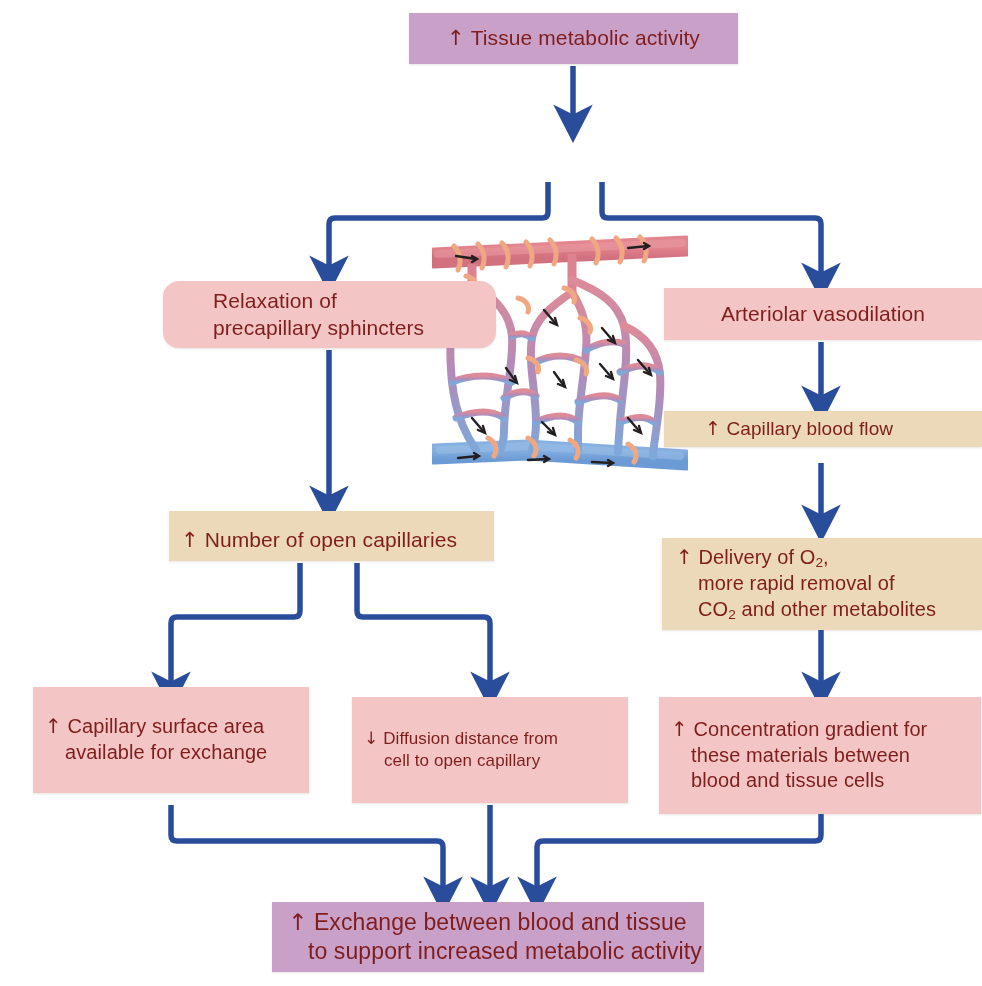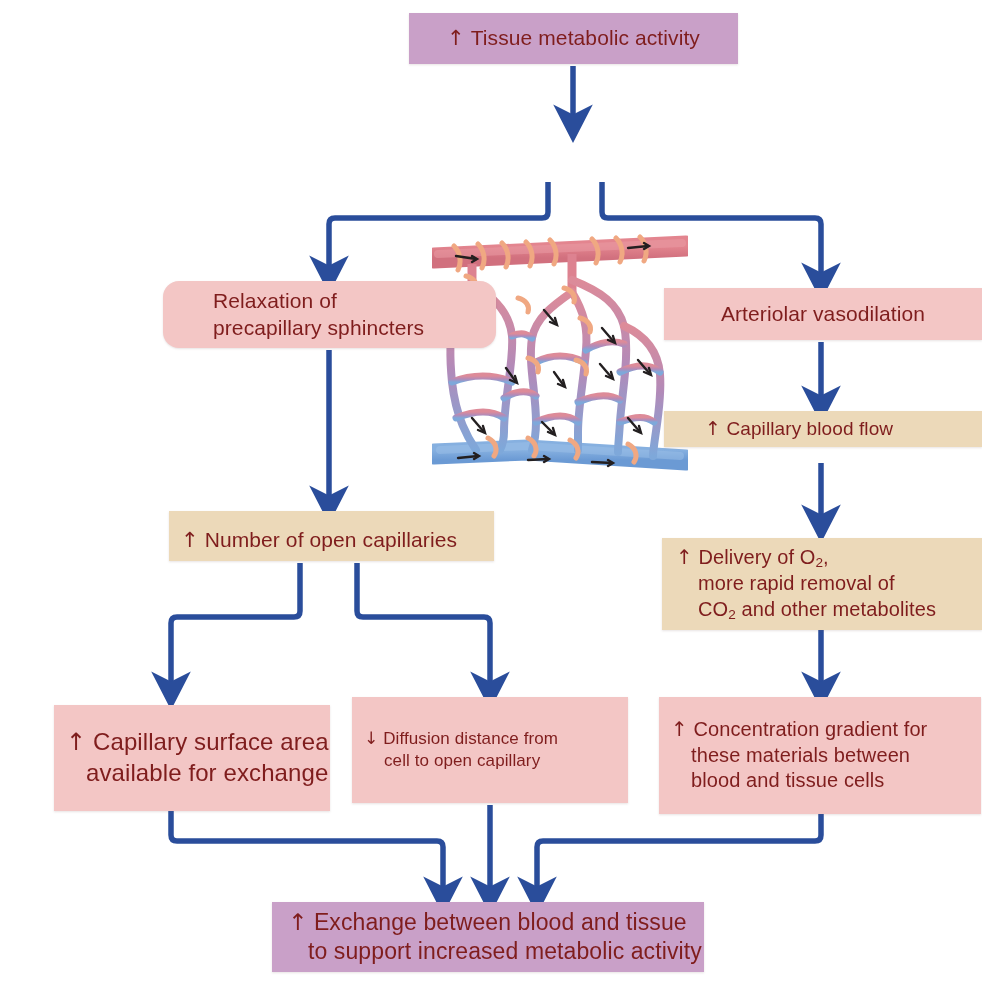--- a/index.html
+++ b/index.html
@@ -54,21 +54,21 @@
   .align-left   { justify-content: flex-start; text-align: left; }
 
   
   #n-tissue      { left: 409px; top: 13px;  width: 329px; height: 51px;  font-size: 21px; padding: 0 14px; }
   #n-gases       { left: 385px; top: 130px; width: 379px; height: 50px;  font-size: 21px; padding: 0 14px; }
   #n-relax       { left: 163px; top: 281px; width: 333px; height: 67px;  font-size: 21px; padding: 0 0 0 50px; border-radius: 16px; }
   #n-arteriolar  { left: 664px; top: 288px; width: 318px; height: 52px;  font-size: 21px; padding: 0 7px; }
   #n-capflow     { left: 664px; top: 411px; width: 318px; height: 36px;  font-size: 19px; padding: 0 0 0 41px; }
   #n-opencap     { left: 169px; top: 511px; width: 325px; height: 50px;  font-size: 21px; padding: 8px 0 0 12px; }
   #n-delivery    { left: 662px; top: 530px; width: 320px; height: 92px;  font-size: 20px; padding: 0 0 0 14px; margin-top: 8px; }
-  #n-surface     { left: 33px;  top: 705px; width: 276px; height: 106px; font-size: 24px; padding: 0 0 0 12px; margin-left: 21px; }
+  #n-surface     { left: 33px;  top: 687px; width: 276px; height: 106px; font-size: 20px; padding: 0 0 0 12px; }
   #n-diffusion   { left: 352px; top: 697px; width: 276px; height: 106px; font-size: 17px; padding: 0 0 0 12px; }
   #n-gradient    { left: 659px; top: 697px; width: 322px; height: 117px; font-size: 20px; padding: 0 0 0 12px; }
   #n-exchange    { left: 272px; top: 902px; width: 432px; height: 70px;  font-size: 23px; padding: 0 0 0 16px; }
 
   .ar { font-family: "DejaVu Sans", sans-serif; }
   sub { font-size: 0.68em; vertical-align: -0.22em; }
 </style>
 </head>
 <body>
 

